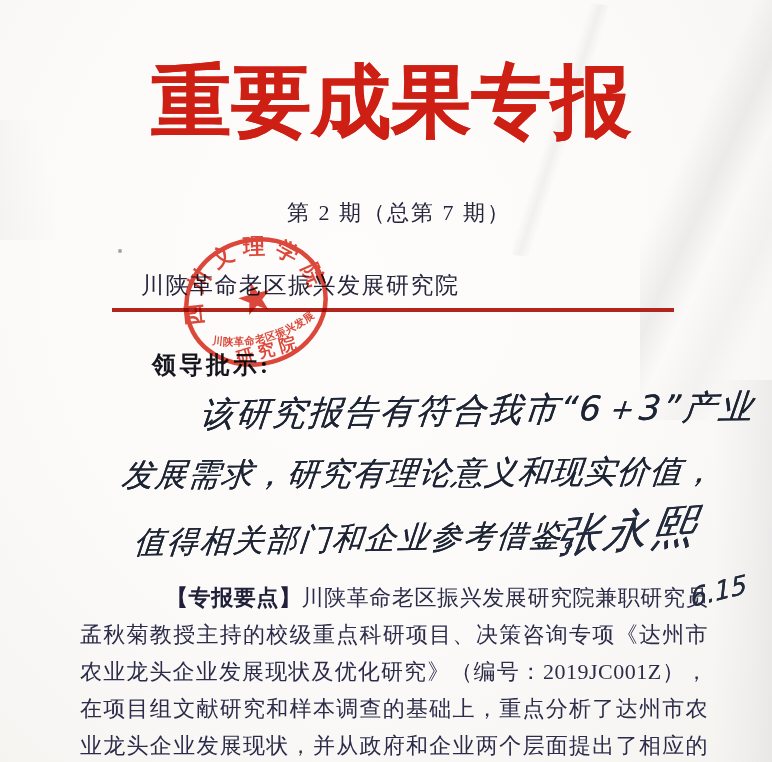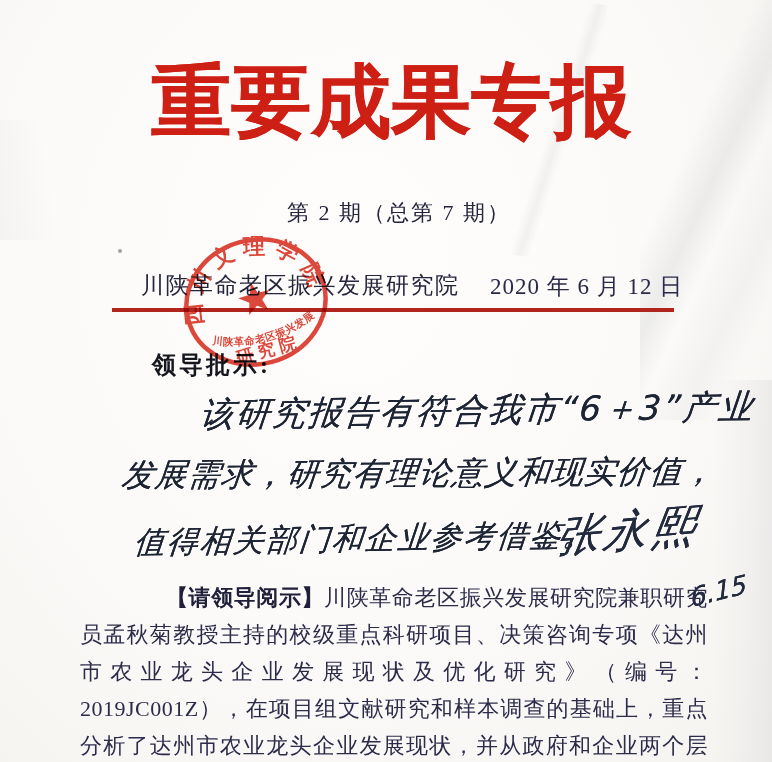--- a/index.html
+++ b/index.html
@@ -94,21 +94,20 @@
   <div class="crease c2"></div>
   <div class="crease c3"></div>
   <div class="crease c4"></div>
   <div class="speck"></div>
 
   <h1 class="title">重要成果专报</h1>
 
   <div class="issue">第 2 期（总第 7 期）</div>
 
   <div class="org">川陕革命老区振兴发展研究院</div>
-  <div class="pubdate">2020 年 6 月 12 日</div>
 
   <div class="rule"></div>
 
   <div class="instruction-label">领导批示:</div>
 
   <div class="seal">
     <svg width="150" height="132" viewBox="0 0 150 132" xmlns="http://www.w3.org/2000/svg">
       <defs>
         <path id="ringPath" d="M 20.9 78.4 A 56 48 0 1 1 129.1 78.4" fill="none"></path>
         <path id="arcPath" d="M 26 97 Q 75 116 124 97" fill="none"></path>
@@ -126,15 +125,15 @@
       </g>
     </svg>
   </div>
 
   <div class="hand hl1">该研究报告有符合我市“6＋3”产业</div>
   <div class="hand hl2">发展需求，研究有理论意义和现实价值，</div>
   <div class="hand hl3">值得相关部门和企业参考借鉴。</div>
   <div class="hand sig">张永熙</div>
   <div class="hand sigdate">6.15</div>
 
-  <p class="summary"><span class="lead">【请领导阅示】</span><span>川陕革命老区振兴发展研究院兼职研究员孟秋菊教授主持的校级重点科研项目、决策咨询专项《达州市农业龙头企业发展现状及优化研究》（编号：2019JC001Z），在项目组文献研究和样本调查的基础上，重点分析了达州市农业龙头企业发展现状，并从政府和企业两个层面提出了相应的对策建议。请领导阅示。</span></p>
+  <p class="summary"><span class="lead">【专报要点】</span><span>川陕革命老区振兴发展研究院兼职研究员孟秋菊教授主持的校级重点科研项目、决策咨询专项《达州市农业龙头企业发展现状及优化研究》（编号：2019JC001Z），在项目组文献研究和样本调查的基础上，重点分析了达州市农业龙头企业发展现状，并从政府和企业两个层面提出了相应的对策建议。请领导阅示。</span></p>
 
 </div>
 
 </body></html>

